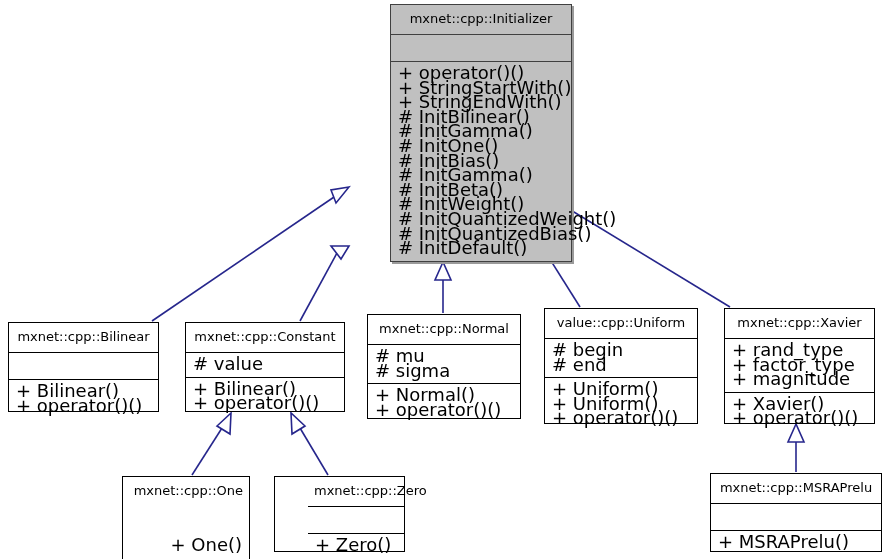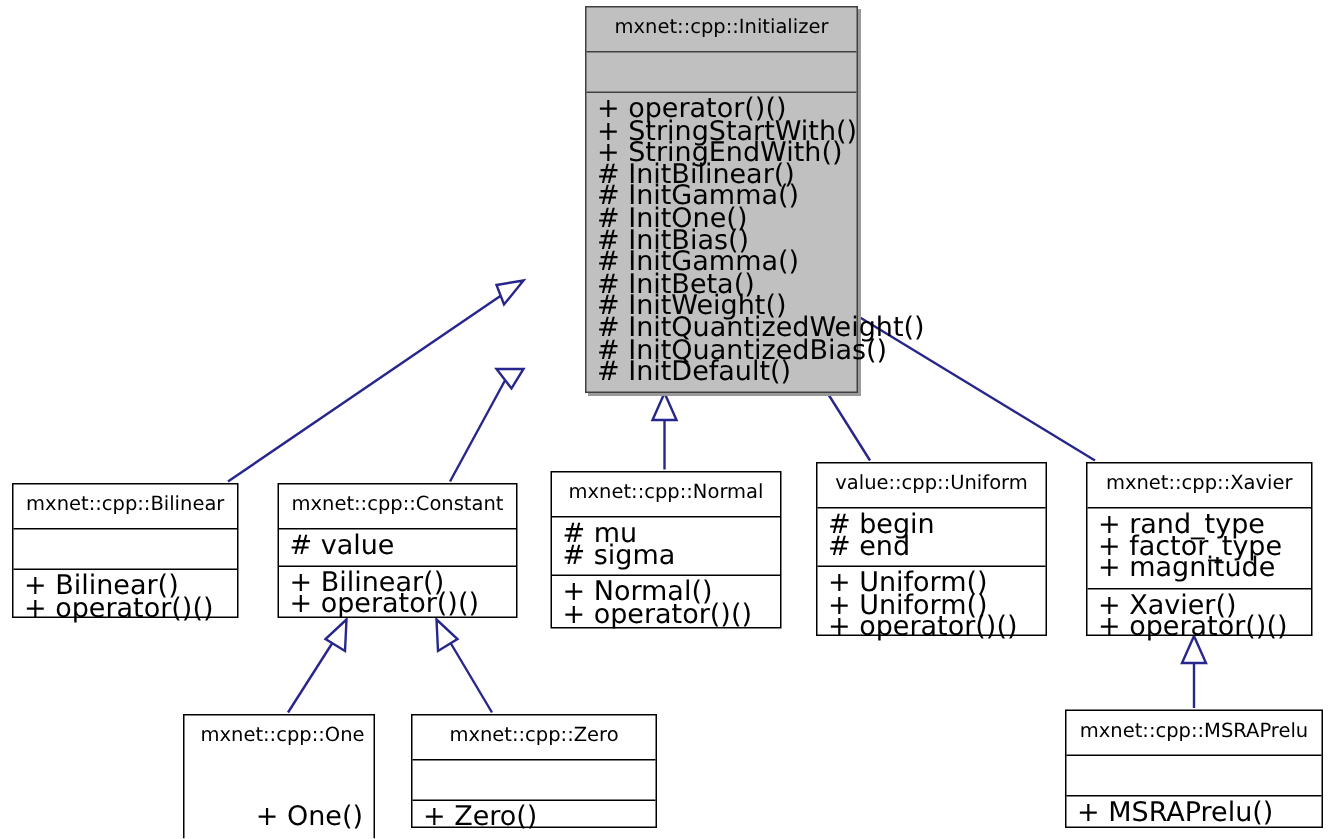--- a/index.html
+++ b/index.html
@@ -209,21 +209,21 @@
   <div class="uml-box" style="left:122px; top:476px; width:128px; height:93px;align-items:flex-end;">
     <div class="uml-title">mxnet::cpp::One</div>
     <div class="uml-sep"></div>
     <div class="uml-section empty"></div>
     <div class="uml-sep"></div>
     <div class="uml-section">
       <div>+ One()</div>
     </div>
   </div>
 
-  <div class="uml-box" style="left:274px; top:476px; width:164px; height:76px;">
+  <div class="uml-box" style="left:274px; top:476px; width:131px; height:76px;padding-left:33px;">
     <div class="uml-title">mxnet::cpp::Zero</div>
     <div class="uml-sep"></div>
     <div class="uml-section empty"></div>
     <div class="uml-sep"></div>
     <div class="uml-section">
       <div>+ Zero()</div>
     </div>
   </div>
 
   <div class="uml-box" style="left:710px; top:473px; width:172px; height:79px;">

